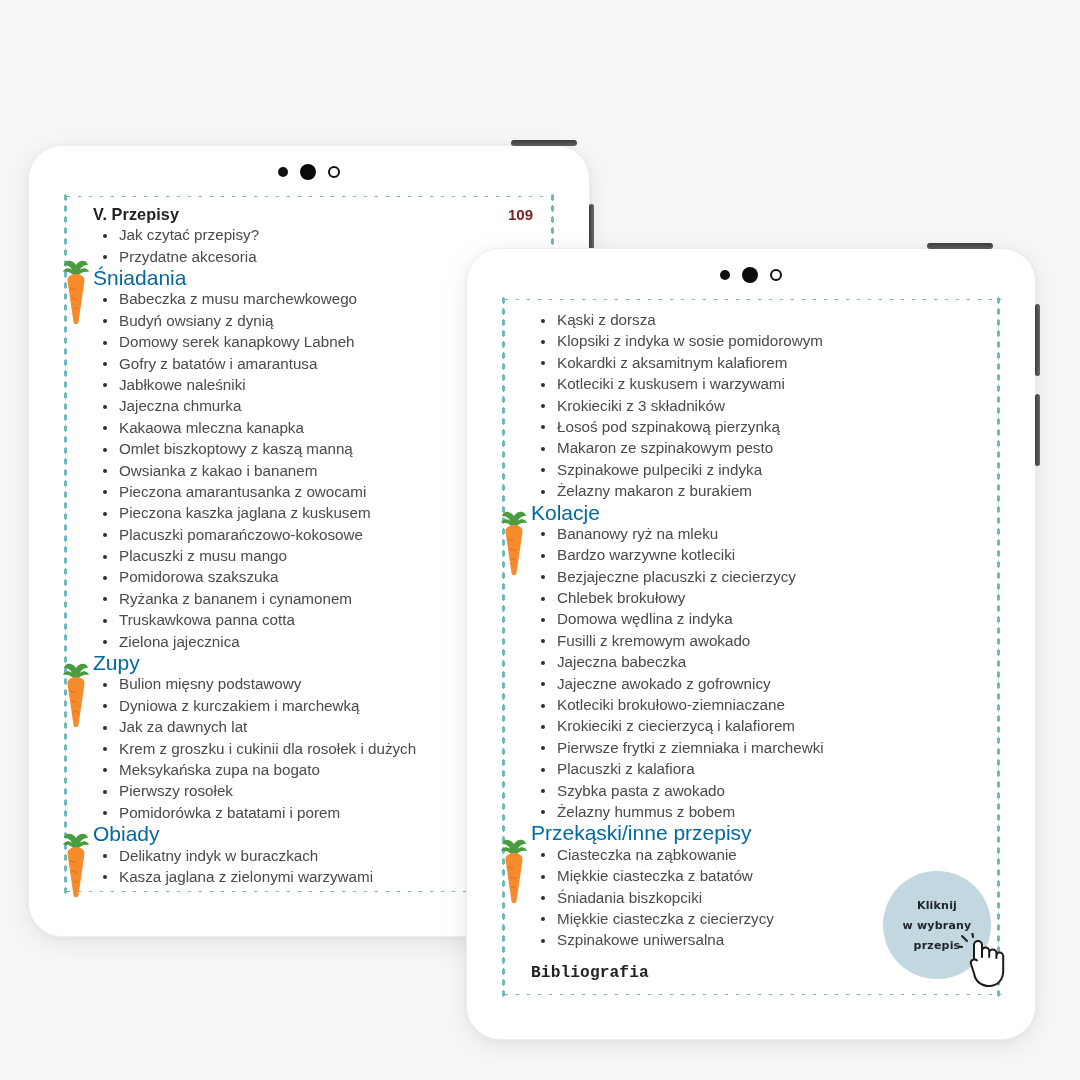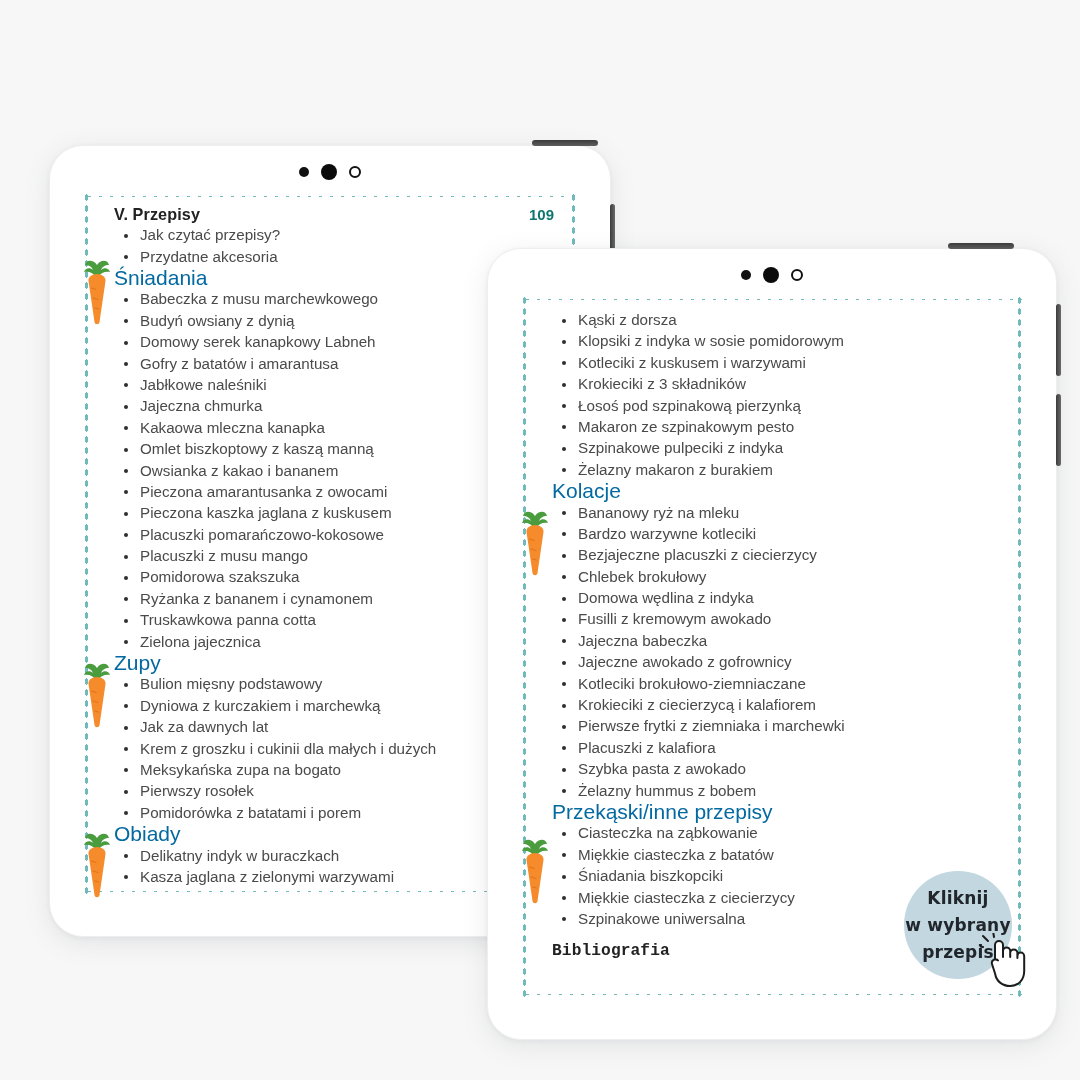--- a/index.html
+++ b/index.html
@@ -3,21 +3,21 @@
 <meta charset="utf-8">
 <style>
   html,body{margin:0;padding:0;}
   body{
     width:1080px;height:1080px;
     background:#f7f7f7;
     font-family:"Liberation Sans", sans-serif;
     overflow:hidden;
     position:relative;
   }
-  .stage{position:absolute;inset:0;margin-left:21px;}
+  .stage{position:absolute;inset:0;}
 
   
   .tablet{
     position:absolute;
     background:#ffffff;
     border-radius:34px;
     box-shadow:0 6px 26px rgba(90,100,110,.13), 0 1px 4px rgba(90,100,110,.07);
     border:1px solid #eeeeee;
   }
   .tablet.t1{left:28px;top:145px;width:560px;height:790px;}
@@ -88,21 +88,21 @@
     left:42px;right:34px;top:20px;bottom:18px;
     font-size:15.2px;
     color:#3b3b3b;
     line-height:1.0;
   }
   .row-head{
     display:flex;align-items:baseline;justify-content:space-between;
     margin:0 0 2px 0;
   }
   .sec-title{font-weight:bold;font-size:16.2px;color:#222;letter-spacing:.1px;}
-  .page-num{font-weight:bold;font-size:15px;color:#0f766e;}
+  .page-num{font-weight:bold;font-size:15px;color:#7f1d1d;}
 
   ul.toc{list-style:none;margin:0;padding:0;}
   ul.toc li{
     position:relative;
     padding-left:26px;
     margin:0;
     height:21.4px;line-height:21.4px;
     font-size:15.2px;color:#4a4a4a;white-space:nowrap;
   }
   ul.toc li::before{
@@ -123,21 +123,21 @@
   
   .cta{
     position:absolute;
     width:108px;height:108px;border-radius:50%;
     background:#c2d7df;
     display:flex;flex-direction:column;align-items:center;justify-content:center;
     gap:7px;
   }
   .cta span{
     font-family:"DejaVu Sans", sans-serif;
-    font-size:17px;font-weight:bold;color:#20262b;
+    font-size:11px;font-weight:bold;color:#20262b;
     letter-spacing:.2px;white-space:nowrap;
   }
   .t1 .cta{right:-12px;bottom:72px;}
   .t2 .cta{right:44px;bottom:60px;}
 
   .hand{position:absolute;right:-22px;bottom:-12px;width:54px;height:58px;}
   .hand svg{display:block;}
 
   
   .t1{z-index:1;}
@@ -222,21 +222,21 @@
               <li>Zielona jajecznica</li>
             </ul>
           </div>
 
           <div>
             <div class="group-head">Zupy</div>
             <ul class="toc">
               <li>Bulion mięsny podstawowy</li>
               <li>Dyniowa z kurczakiem i marchewką</li>
               <li>Jak za dawnych lat</li>
-              <li>Krem z groszku i cukinii dla małych i dużych</li>
+              <li>Krem z groszku i cukinii dla rosołek i dużych</li>
               <li>Meksykańska zupa na bogato</li>
               <li>Pierwszy rosołek</li>
               <li>Pomidorówka z batatami i porem</li>
             </ul>
           </div>
 
           <div>
             <div class="group-head">Obiady</div>
             <ul class="toc">
               <li>Delikatny indyk w buraczkach</li>
@@ -286,20 +286,21 @@
             <svg viewBox="0 0 30 76">
               <path d="M15 7 C11 1 4 2 3 7 C7 7 10 9 11 12 C8 9 3 10 2 14 C7 13 11 15 13 18 L17 18 C19 15 23 13 28 14 C27 10 22 9 19 12 C20 9 23 7 27 7 C26 2 19 1 15 7 Z" fill="#4a9c3e"></path>
               <path d="M15 16 C20 16 24 19 23.5 23 L17.5 64 C17.2 67 12.8 67 12.5 64 L6.5 23 C6 19 10 16 15 16 Z" fill="#f58b2b"></path>
               <path d="M9.5 30 L14 31.5 M11 40 L16 41.5 M12.5 50 L16.5 51" stroke="#e2741a" stroke-width="1.1" fill="none" stroke-linecap="round"></path>
             </svg>
           </div>
 
           <ul class="toc">
             <li>Kąski z dorsza</li>
             <li>Klopsiki z indyka w sosie pomidorowym</li>
+            <li>Kokardki z aksamitnym kalafiorem</li>
             <li>Kotleciki z kuskusem i warzywami</li>
             <li>Krokieciki z 3 składników</li>
             <li>Łosoś pod szpinakową pierzynką</li>
             <li>Makaron ze szpinakowym pesto</li>
             <li>Szpinakowe pulpeciki z indyka</li>
             <li>Żelazny makaron z burakiem</li>
           </ul>
 
           <div>
             <div class="group-head">Kolacje</div>

